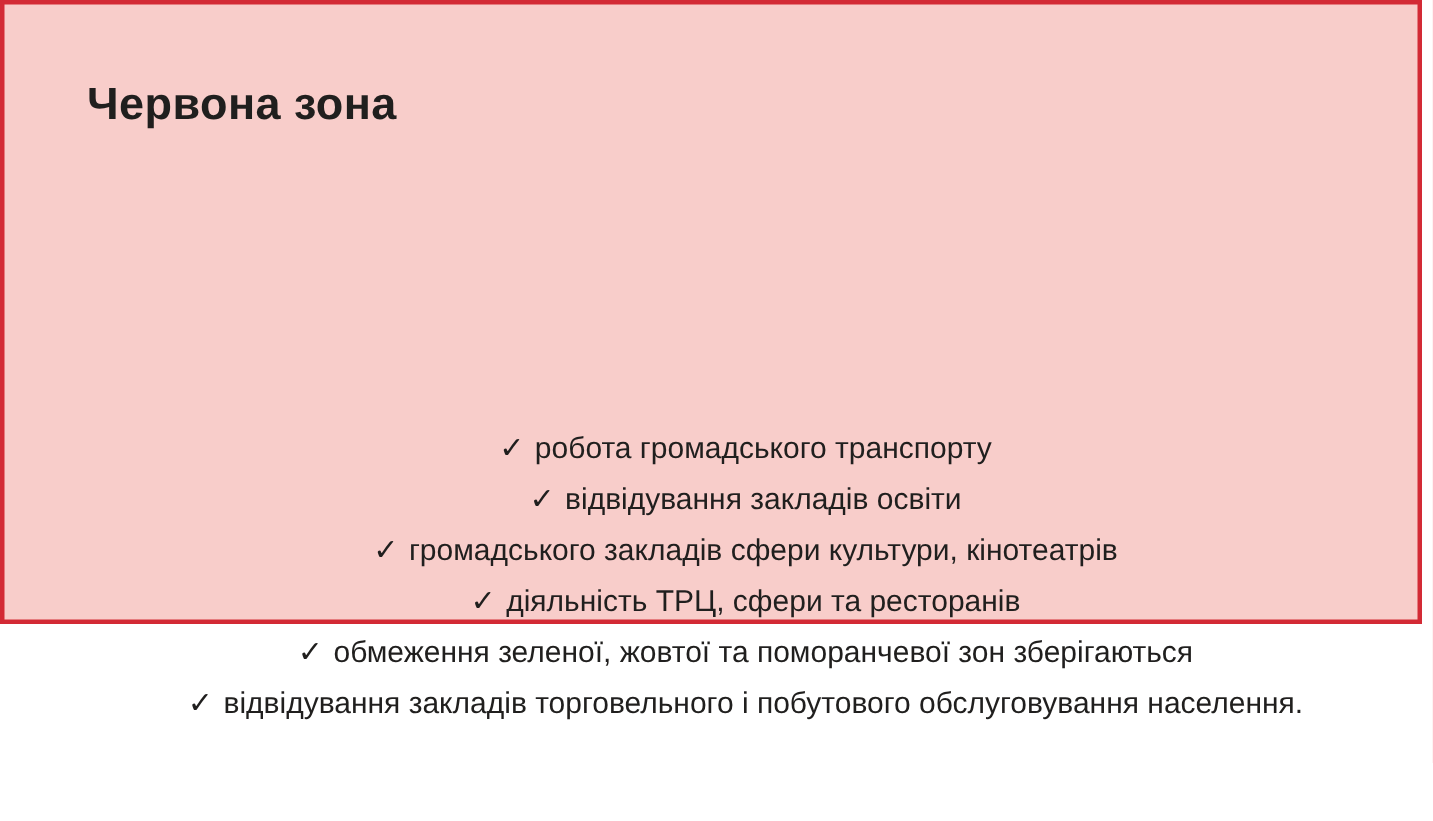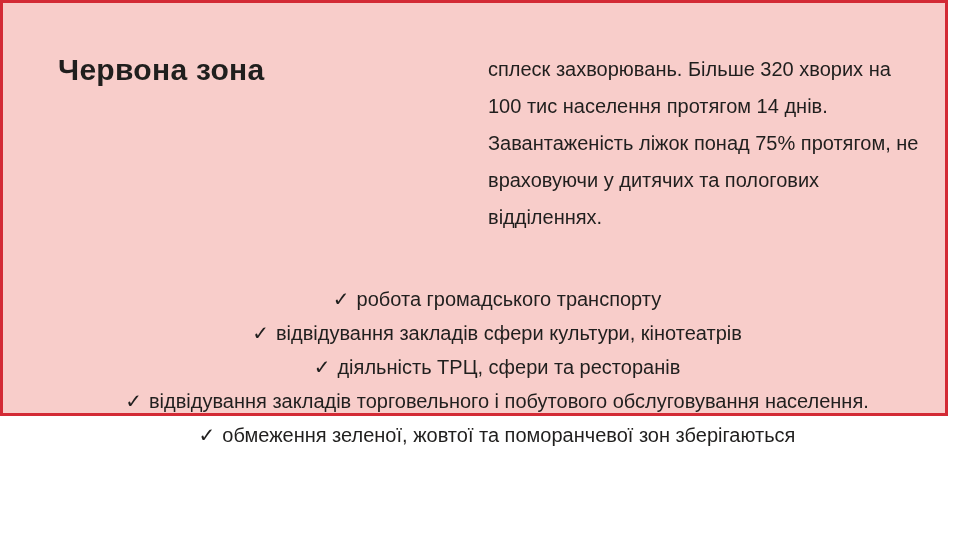--- a/index.html
+++ b/index.html
@@ -63,33 +63,35 @@
     font-weight: 400;
   }
 </style>
 </head>
 <body>
 
 <div class="card">
 
   <h1 class="zone-title">Червона зона</h1>
 
-  <p class="zone-description">сплеск захворювань. Більше 320 хворих на 100 тис населення протягом 14 днів. Завантаженість ліжок понад 75% протягом, не враховуючи у дитячих та пологових відділеннях.</p>
 
   <ul class="restrictions-list">
     <li>
       <span class="check-icon">✓</span><span>робота громадського транспорту</span>
     </li>
     <li>
-      <span class="check-icon">✓</span><span>відвідування закладів сфери культури, кінотеатрів</span>
+      <span class="check-icon">✓</span><span>відвідування закладів освіти</span>
+    </li>
+    <li>
+      <span class="check-icon">✓</span><span>громадського закладів сфери культури, кінотеатрів</span>
     </li>
     <li>
       <span class="check-icon">✓</span><span>діяльність ТРЦ, сфери та ресторанів</span>
     </li>
     <li>
-      <span class="check-icon">✓</span><span>відвідування закладів торговельного і побутового обслуговування населення.</span>
+      <span class="check-icon">✓</span><span>обмеження зеленої, жовтої та поморанчевої зон зберігаються</span>
     </li>
     <li>
-      <span class="check-icon">✓</span><span>обмеження зеленої, жовтої та поморанчевої зон зберігаються</span>
+      <span class="check-icon">✓</span><span>відвідування закладів торговельного і побутового обслуговування населення.</span>
     </li>
   </ul>
 
 </div>
 
 </body></html>

